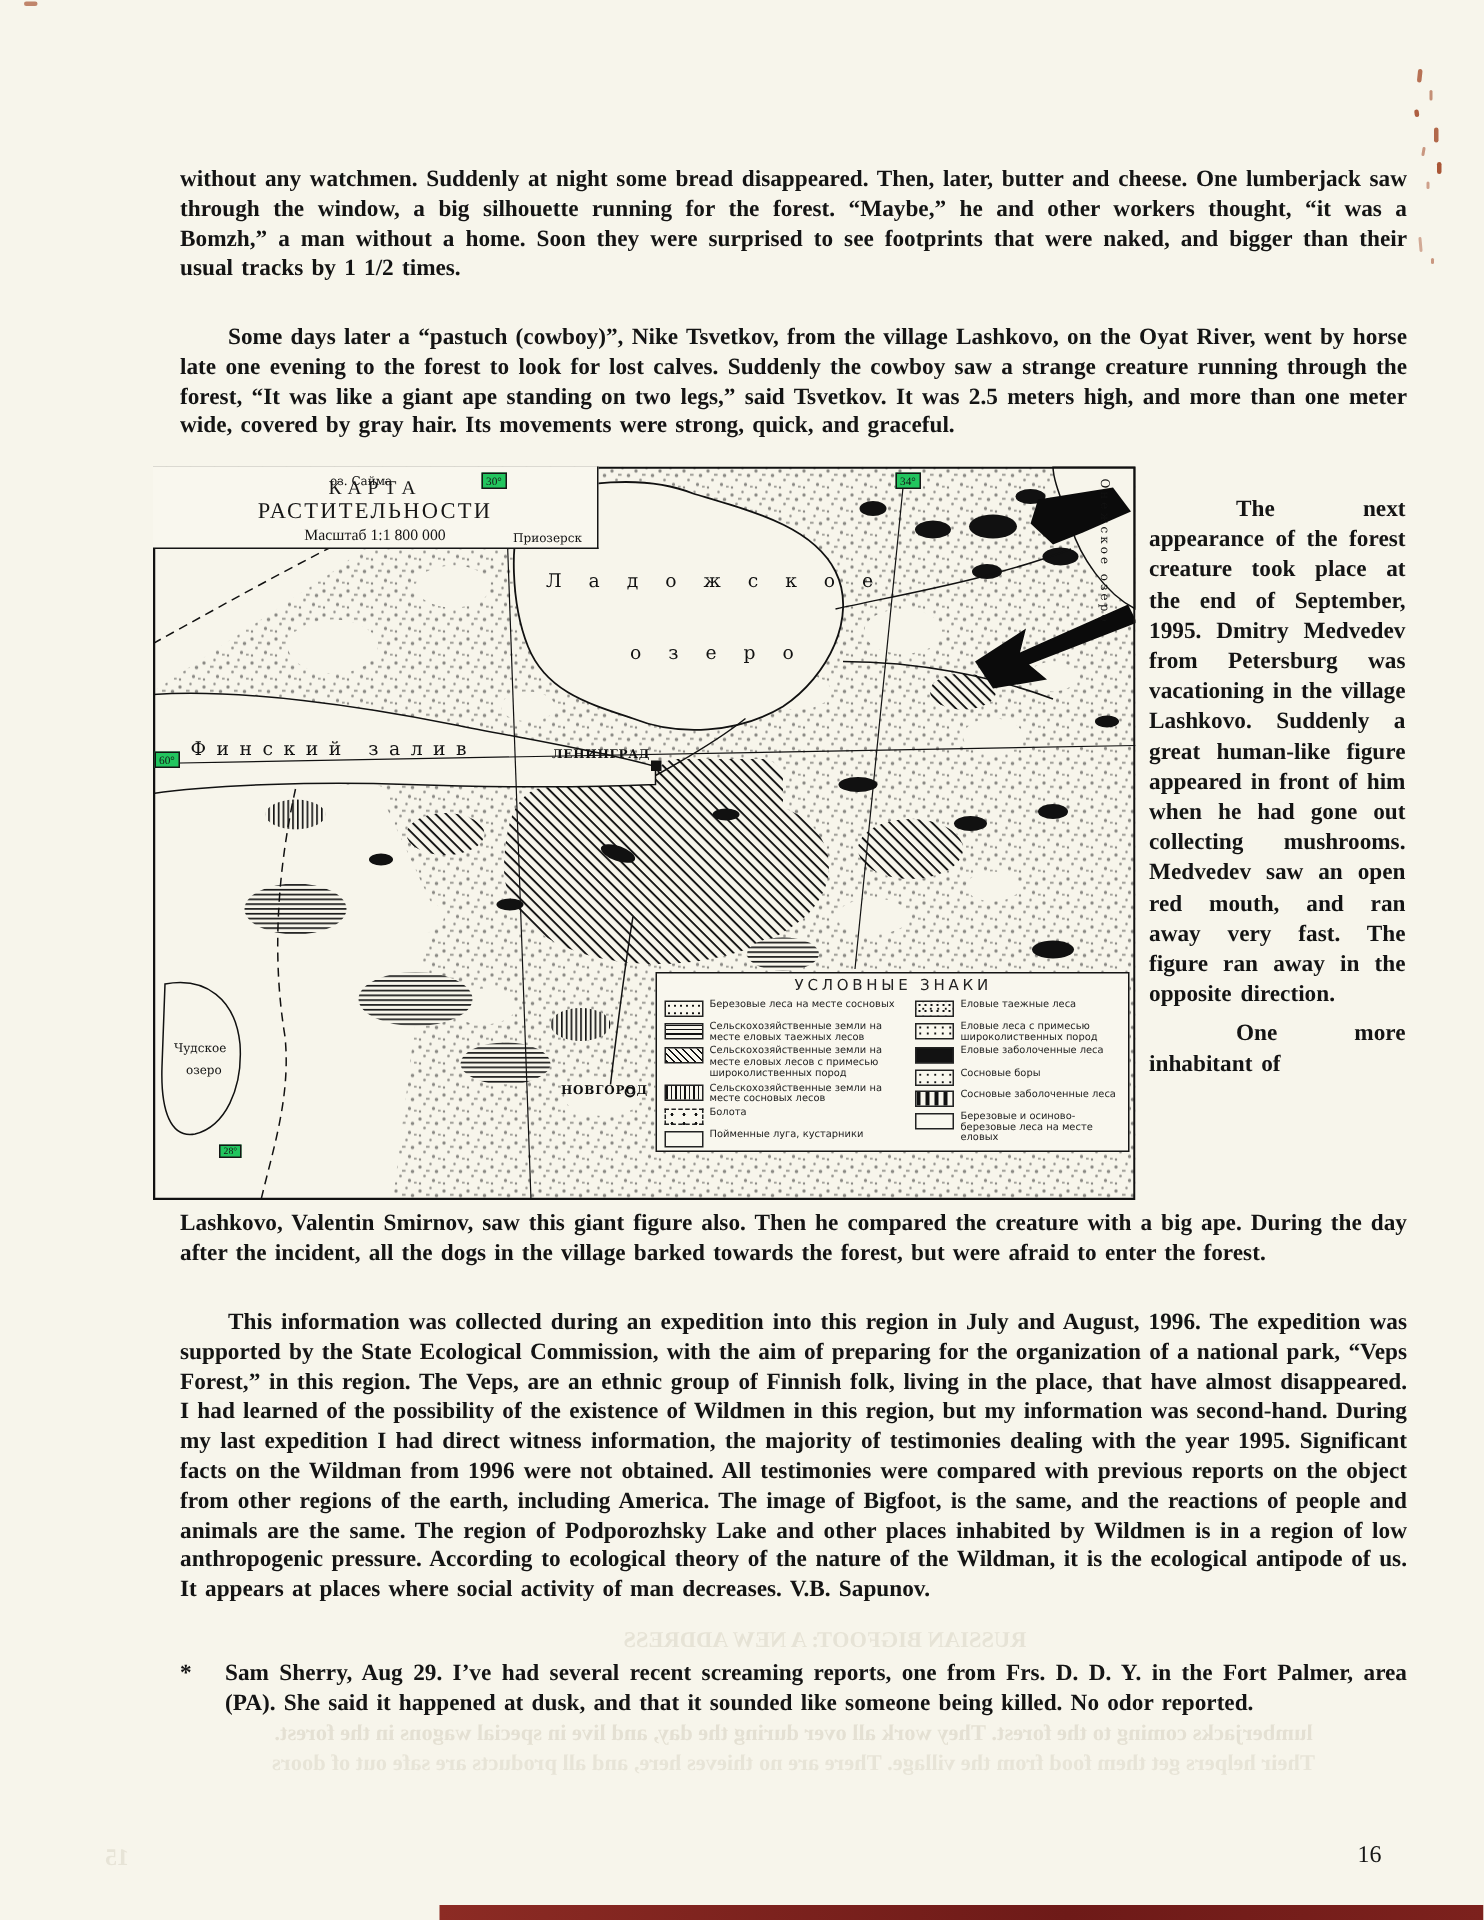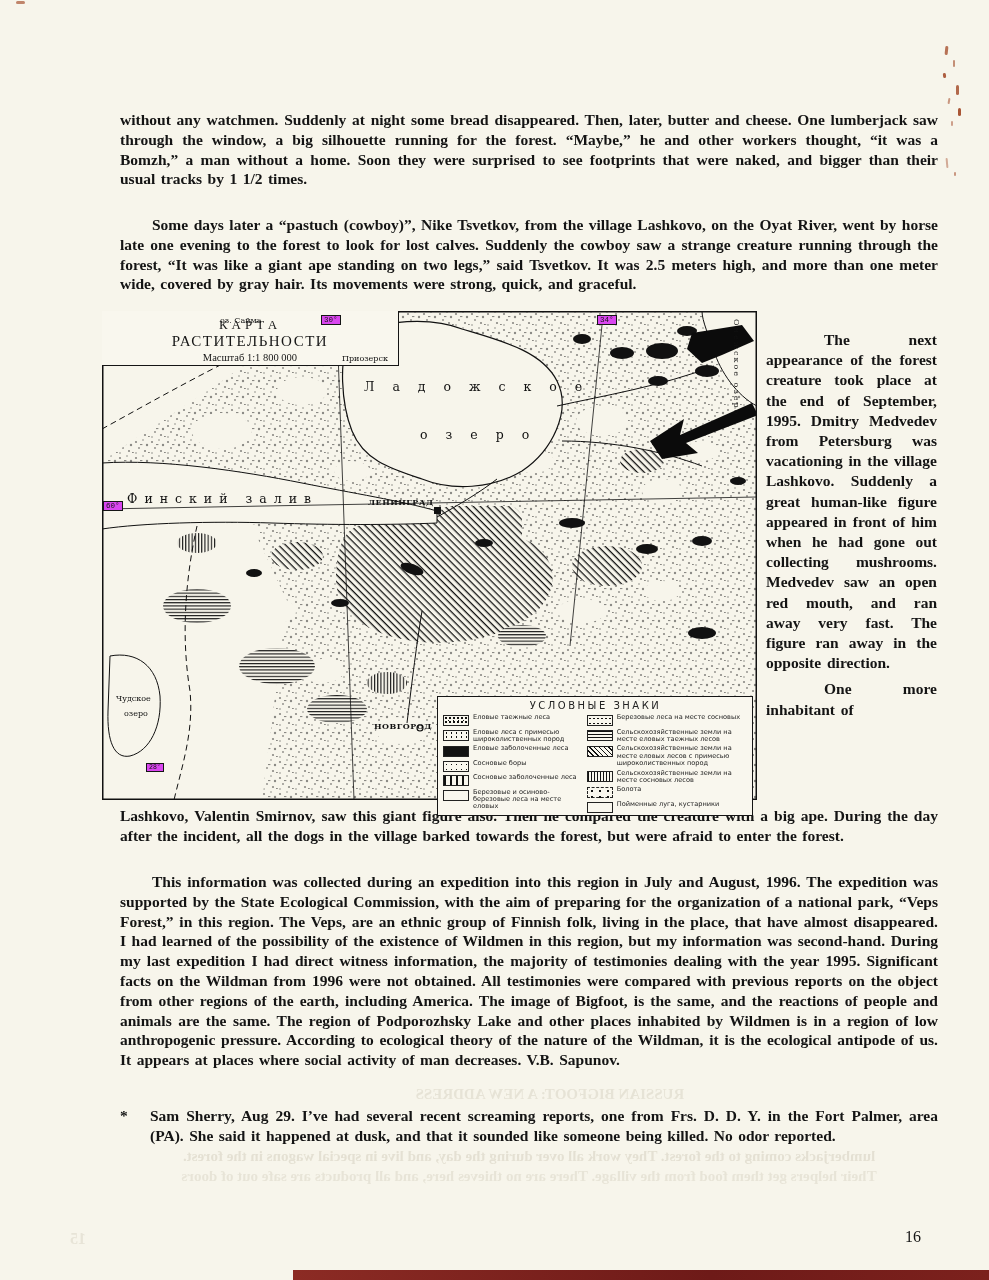--- a/index.html
+++ b/index.html
@@ -45,30 +45,29 @@
     text-align:center;padding-top:6px;box-sizing:border-box;
   }
   #mapTitleBox .t1{font-size:13px;letter-spacing:4px;font-weight:400;}
   #mapTitleBox .t2{font-size:15px;letter-spacing:1.5px;font-weight:400;}
   #mapTitleBox .t3{font-size:10.5px;margin-top:2px;font-weight:400;}
   .geo{font-family:"DejaVu Serif","Liberation Serif",serif;font-weight:400;color:#111;white-space:nowrap;}
   .geo.spaced{letter-spacing:7px;font-size:12.5px;}
   .geo.small{font-size:8px;}
   .geo.city{font-size:8px;font-weight:700;letter-spacing:.5px;}
   .gridlab{
-    font-size:7.5px;background:#d946ef;border:1px solid #151515;
-    padding:0 2px;font-family:Liberation Mono, monospace;
+    font-size:7.5px;background:#22c55e;border:1px solid #151515;
+    padding:0 2px;font-family:Liberation Serif, serif;
   }
   .vertical-label{writing-mode:vertical-rl;text-orientation:mixed;letter-spacing:2px;}
   
   #legendBox{
     left:335px;top:337px;width:316px;height:120px;background:#f9f7ee;
     border:1.2px solid #151515;box-sizing:border-box;padding:3px 4px 2px 5px;
     font-family:"DejaVu Sans","Liberation Sans",sans-serif;
-    margin-top:48px;
   }
   #legendTitle{text-align:center;font-size:10px;letter-spacing:2.5px;color:#222;margin-bottom:3px;}
   #legendCols{display:flex;gap:6px;}
   .legend-col{display:flex;flex-direction:column;gap:2.5px;}
   #legendColLeft{width:140px;}
   #legendColRight{width:164px;}
   .legend-row{display:flex;align-items:flex-start;gap:4px;}
   .legend-label{font-size:6.6px;line-height:7.2px;color:#1d1d1d;}
   .swatch{flex:0 0 24px;width:24px;height:9px;border:1px solid #222;background:#f9f7ee;margin-top:1px;}
   .sw-speckle-dense{background-image:radial-gradient(circle,#111 26%,transparent 28%),radial-gradient(circle,#111 22%,transparent 24%);background-size:4px 4px,5px 5px;background-position:0 0,2px 2px;}
@@ -246,20 +245,46 @@
   <span class="map-overlay geo spaced" style="left:25px;top:180px;">Финский залив</span>
   <span class="map-overlay geo city" style="left:266px;top:186px;">ЛЕНИНГРАД</span>
   <span class="map-overlay geo small" style="left:14px;top:383px;">Чудское</span>
   <span class="map-overlay geo small" style="left:22px;top:398px;">озеро</span>
   <span class="map-overlay geo city" style="left:272px;top:410px;">НОВГОРОД</span>
   <span class="map-overlay geo small vertical-label" style="left:630px;top:8px;height:110px;">Онежское озеро</span>
 
   <div class="map-overlay" id="legendBox">
     <div id="legendTitle">УСЛОВНЫЕ ЗНАКИ</div>
     <div id="legendCols">
+      <div class="legend-col" id="legendColRight">
+          <div class="legend-row">
+            <span class="swatch sw-speckle-half"></span>
+            <span class="legend-label">Березовые леса на месте сосновых</span>
+          </div>
+          <div class="legend-row">
+            <span class="swatch sw-hlines"></span>
+            <span class="legend-label">Сельскохозяйственные земли на месте еловых таежных лесов</span>
+          </div>
+          <div class="legend-row">
+            <span class="swatch sw-diag"></span>
+            <span class="legend-label">Сельскохозяйственные земли на месте еловых лесов с примесью широколиственных пород</span>
+          </div>
+          <div class="legend-row">
+            <span class="swatch sw-vlines"></span>
+            <span class="legend-label">Сельскохозяйственные земли на месте сосновых лесов</span>
+          </div>
+          <div class="legend-row">
+            <span class="swatch sw-dot-dash"></span>
+            <span class="legend-label">Болота</span>
+          </div>
+          <div class="legend-row">
+            <span class="swatch sw-white"></span>
+            <span class="legend-label">Пойменные луга, кустарники</span>
+          </div>
+        </div>
       <div class="legend-col" id="legendColLeft">
           <div class="legend-row">
             <span class="swatch sw-speckle-dense"></span>
             <span class="legend-label">Еловые таежные леса</span>
           </div>
           <div class="legend-row">
             <span class="swatch sw-speckle-box"></span>
             <span class="legend-label">Еловые леса с примесью широколиственных пород</span>
           </div>
           <div class="legend-row">
@@ -270,46 +295,20 @@
             <span class="swatch sw-dots"></span>
             <span class="legend-label">Сосновые боры</span>
           </div>
           <div class="legend-row">
             <span class="swatch sw-dashes"></span>
             <span class="legend-label">Сосновые заболоченные леса</span>
           </div>
           <div class="legend-row">
             <span class="swatch sw-white"></span>
             <span class="legend-label">Березовые и осиново-березовые леса на месте еловых</span>
-          </div>
-        </div>
-      <div class="legend-col" id="legendColRight">
-          <div class="legend-row">
-            <span class="swatch sw-speckle-half"></span>
-            <span class="legend-label">Березовые леса на месте сосновых</span>
-          </div>
-          <div class="legend-row">
-            <span class="swatch sw-hlines"></span>
-            <span class="legend-label">Сельскохозяйственные земли на месте еловых таежных лесов</span>
-          </div>
-          <div class="legend-row">
-            <span class="swatch sw-diag"></span>
-            <span class="legend-label">Сельскохозяйственные земли на месте еловых лесов с примесью широколиственных пород</span>
-          </div>
-          <div class="legend-row">
-            <span class="swatch sw-vlines"></span>
-            <span class="legend-label">Сельскохозяйственные земли на месте сосновых лесов</span>
-          </div>
-          <div class="legend-row">
-            <span class="swatch sw-dot-dash"></span>
-            <span class="legend-label">Болота</span>
-          </div>
-          <div class="legend-row">
-            <span class="swatch sw-white"></span>
-            <span class="legend-label">Пойменные луга, кустарники</span>
           </div>
         </div>
     </div>
   </div>
 
 </div>
 
 <div class="sidebar">
   <div class="sb-p">The next appearance of the forest creature took place at the end of September, 1995. Dmitry Medvedev from Petersburg was vacationing in the village Lashkovo. Suddenly a great human-like figure appeared in front of him when he had gone out collecting mushrooms. Medvedev saw an open red mouth, and ran away very fast. The figure ran away in the opposite direction.</div>
   <div class="sb-p">One more inhabitant of</div>

